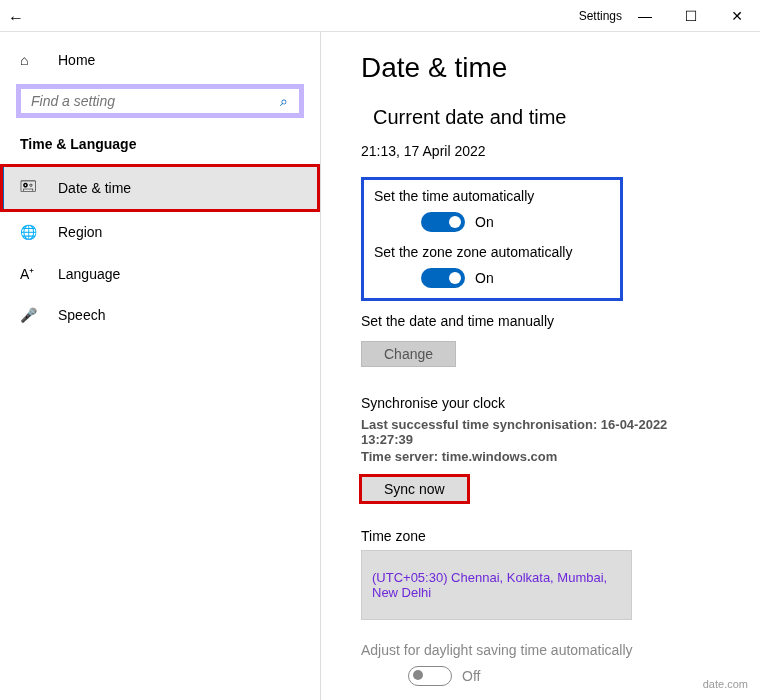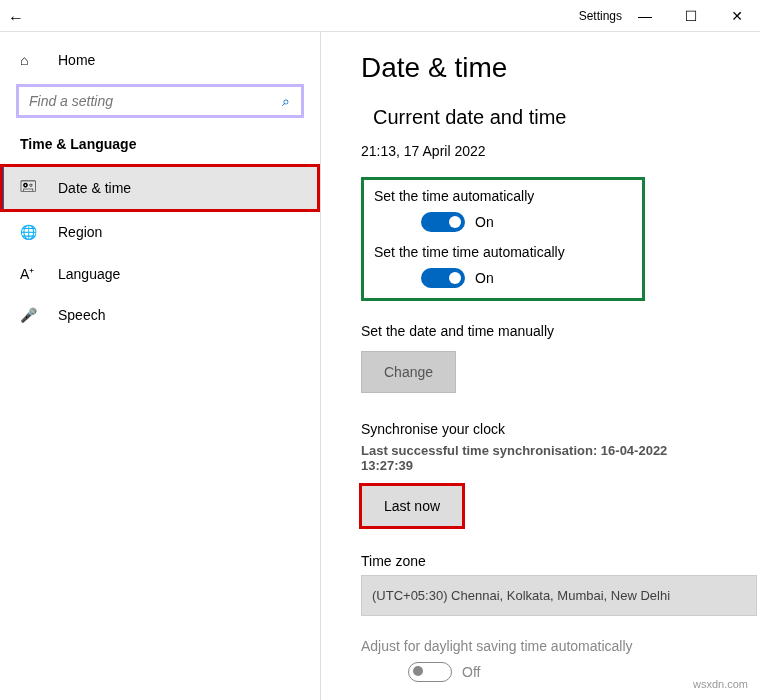--- a/index.html
+++ b/index.html
@@ -7,50 +7,50 @@
 .window { display: flex; flex-direction: column; height: 100%; }
 .titlebar { display: flex; align-items: center; height: 32px; background: #fff; border-bottom: 1px solid #e0e0e0; }
 .titlebar .back { width: 32px; text-align: center; font-size: 16px; cursor: pointer; }
 .titlebar .title { flex: 1; font-size: 12px; padding-left: 4px; text-align: right; }
 .titlebar .controls { display: flex; }
 .titlebar .controls div { width: 46px; height: 32px; display: flex; align-items: center; justify-content: center; font-size: 14px; font-family: sans-serif; }
 .body { display: flex; flex: 1; overflow: hidden; }
 .sidebar { width: 320px; background: #fff; padding: 10px 0; display: flex; flex-direction: column; }
 .home-row { display: flex; align-items: center; padding: 10px 20px; cursor: pointer; }
 .home-row .icon { width: 20px; margin-right: 18px; }
-.search { margin: 6px 16px 18px 16px; border: 3px solid #c4b5fd; height: 34px; display: flex; align-items: center; }
+.search { margin: 6px 16px 18px 16px; border: 5px solid #c4b5fd; height: 34px; display: flex; align-items: center; }
 .search input { border: none; outline: none; flex: 1; padding: 0 10px; font-size: 14px; font-style: italic; color: #888; background: transparent; }
 .search .sicon { width: 30px; color: #0067c0; text-align: center; }
 .section-title { font-weight: 600; font-size: 14px; padding: 0 20px 12px 20px; }
 .nav-item { display: flex; align-items: center; padding: 12px 20px; cursor: pointer; }
 .nav-item .icon { width: 20px; margin-right: 18px; }
 .nav-item.active { background: #e5e5e5; border-left: 4px solid #0067c0; padding-left: 16px; }
 .highlight-active { outline: 3px solid #d40000; outline-offset: -3px; }
 .content { flex: 1; padding: 20px 40px; overflow-y: auto; background: #fff; border-left: 1px solid #ddd; }
 .content h1 { font-size: 28px; font-weight: 400; margin-bottom: 22px; }
 .content h2 { font-size: 20px; font-weight: 400; margin: 6px 0 14px 12px; }
 .content .datetime { font-size: 14px; margin-bottom: 18px; }
-.group-box { border: 3px solid #15803d; padding: 8px 10px 10px 10px; width: 284px; margin-bottom: 22px; }
+.group-box { border: 3px solid #1d4ed8; padding: 8px 10px 10px 10px; width: 262px; margin-bottom: 12px; }
 .setting-label { font-size: 14px; margin-bottom: 8px; }
 .toggle-row { display: flex; align-items: center; margin-bottom: 12px; padding-left: 47px; }
 .toggle { width: 44px; height: 20px; border-radius: 10px; position: relative; cursor: pointer; margin-right: 10px; }
 .toggle.on { background: #0067c0; }
 .toggle.on::after { content: ""; width: 12px; height: 12px; background: #fff; border-radius: 50%; position: absolute; right: 4px; top: 4px; }
 .toggle.off { background: #fff; border: 1.5px solid #888; }
 .toggle.off::after { content: ""; width: 10px; height: 10px; background: #888; border-radius: 50%; position: absolute; left: 4px; top: 3px; }
 .toggle-label { font-size: 14px; }
-.btn { display: inline-block; background: #ccc; border: 1px solid #bbb; color: #555; padding: 12px 22px; font-size: 14px; margin-top: 4px; }
+.btn { display: inline-block; background: #ccc; border: 1px solid #bbb; color: #555; padding: 4px 22px; font-size: 14px; margin-top: 4px; }
 .btn.enabled { color: #000; background: #ddd; cursor: pointer; }
 .btn.highlight { outline: 3px solid #d40000; outline-offset: -1px; }
 .sync-section { margin-top: 28px; }
 .sync-section .sh { font-size: 14px; font-weight: 400; margin-bottom: 6px; }
 .sync-section .line { font-size: 13px; color: #555; margin-bottom: 2px; font-weight: bold; }
 .tz-section { margin-top: 26px; }
 .tz-section .sh { font-size: 14px; margin-bottom: 6px; }
-.tz-select { width: 396px; background: #ddd; border: 1px solid #ccc; padding: 12px 10px; color: #404040; font-size: 13px; }
+.tz-select { width: 271px; background: #ddd; border: 1px solid #ccc; padding: 19px 10px; color: #6d28d9; font-size: 13px; }
 .dst-section { margin-top: 22px; color: #888; }
 .watermark { position: absolute; bottom: 10px; right: 12px; font-size: 11px; color: #999; }
 </style>
 </head>
 <body>
 
 <div class="window">
   <div class="titlebar">
     <div class="back">←</div>
     <div class="title">Settings</div>
@@ -95,45 +95,46 @@
       <h1>Date &amp; time</h1>
       <h2>Current date and time</h2>
       <div class="datetime">21:13, 17 April 2022</div>
 
       <div class="group-box">
         <div class="setting-label">Set the time automatically</div>
         <div class="toggle-row">
           <div class="toggle on"></div>
           <div class="toggle-label">On</div>
         </div>
-        <div class="setting-label">Set the time time automatically</div>
+        <div class="setting-label">Set the zone zone automatically</div>
         <div class="toggle-row" style="margin-bottom:0">
           <div class="toggle on"></div>
           <div class="toggle-label">On</div>
         </div>
       </div>
 
       <div class="setting-label" style="margin-top:8px">Set the date and time manually</div>
       <div class="btn">Change</div>
 
       <div class="sync-section">
         <div class="sh">Synchronise your clock</div>
         <div class="line">Last successful time synchronisation: 16-04-2022 13:27:39</div>
-        <div class="btn enabled highlight" style="margin-top:10px">Last now</div>
+        <div class="line">Time server: time.windows.com</div>
+        <div class="btn enabled highlight" style="margin-top:10px">Sync now</div>
       </div>
 
       <div class="tz-section">
         <div class="sh">Time zone</div>
         <div class="tz-select">(UTC+05:30) Chennai, Kolkata, Mumbai, New Delhi</div>
       </div>
 
       <div class="dst-section">
         <div class="setting-label">Adjust for daylight saving time automatically</div>
         <div class="toggle-row">
           <div class="toggle off"></div>
           <div class="toggle-label">Off</div>
         </div>
       </div>
     </div>
   </div>
 </div>
 
-<div class="watermark">wsxdn.com</div>
+<div class="watermark">date.com</div>
 
 </body></html>

